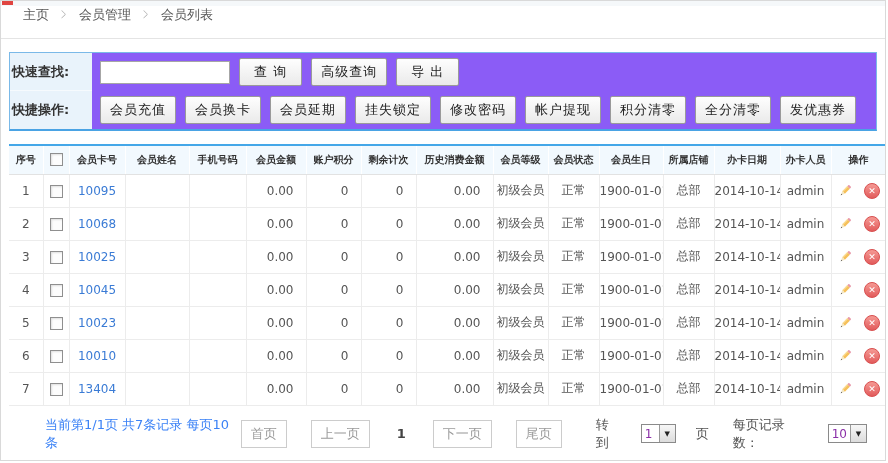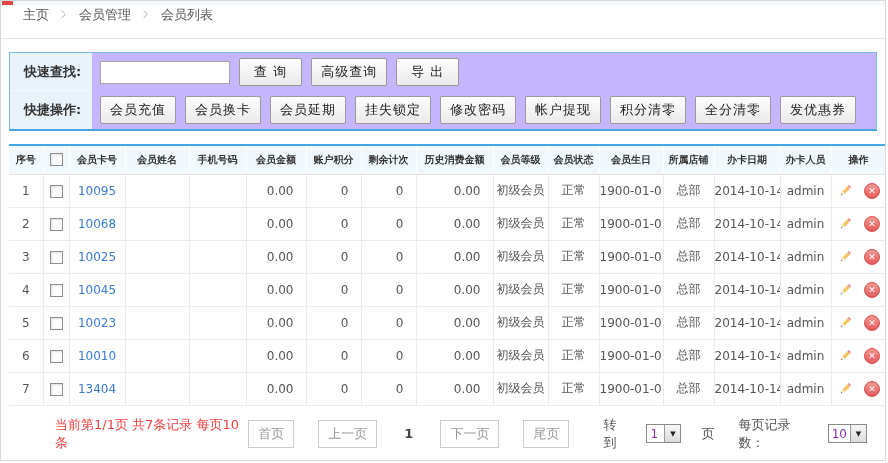--- a/index.html
+++ b/index.html
@@ -11,23 +11,23 @@
   .red-dash { position:absolute; left:1px; top:0; width:11px; height:4px; background:#e04541; }
 
   
   .breadcrumb { height:33px; display:flex; align-items:flex-start; padding-left:22px; border-bottom:1px solid #e4e4e4; font-size:13px; color:#595959; }
   .breadcrumb .crumb { cursor:default; }
   .breadcrumb .sep { color:#a8a8a8; margin:0 9px; font-size:12px; transform:scaleY(1.3); display:inline-block; }
 
   
   .panel { margin:13px 8px 0 8px; border:1px solid #7ab9e8; border-bottom:2px solid #4aa3e4; background:#fff; }
   .panel-row { display:flex; align-items:stretch; }
-  .panel-label { width:82px; background:#e9f3fb; display:flex; align-items:center; padding-left:14px; font-weight:bold; font-size:13px; color:#333; flex-shrink:0; }
+  .panel-label { width:82px; background:#e9f3fb; display:flex; align-items:center; padding-left:2px; font-weight:bold; font-size:13px; color:#333; flex-shrink:0; }
   .panel-row:first-child .panel-label { border-bottom:1px solid #f6fafd; }
-  .panel-content { flex:1; background:#c4b5fd; display:flex; align-items:center; gap:9px; padding:5px 8px; }
+  .panel-content { flex:1; background:#8b5cf6; display:flex; align-items:center; gap:9px; padding:5px 8px; }
   .txt-input { width:130px; height:23px; border:1px solid #a6a6a6; background:#fff; font-size:13px; padding:0 4px; outline:none; }
   .btn { display:inline-block; border:1px solid #9a9a9a; border-radius:2px; background:linear-gradient(#fefefe,#eaeaea); padding:4px 9px; font-size:13px; color:#222; letter-spacing:1px; cursor:pointer; white-space:nowrap; font-family:inherit; }
   .btn.wide { padding:4px 14px; }
 
   
   .grid-wrap { margin:13px 8px 0 8px; }
   table.grid { width:862px; border-collapse:collapse; table-layout:fixed; font-size:12px; }
   table.grid th { background:#f2f9fe; border-top:2px solid #44a7e8; border-right:1px solid #fff; border-bottom:1px solid #e2e2e2; color:#333; font-size:10px; font-weight:bold; height:29px; text-align:center; overflow:hidden; white-space:nowrap; }
   table.grid td { border-bottom:1px solid #ececec; border-right:1px solid #ececec; height:33px; text-align:center; color:#555; overflow:hidden; white-space:nowrap; background:#fff; }
   table.grid td.num { text-align:right; padding-right:12px; }
@@ -37,21 +37,21 @@
   
   .cbx { display:inline-block; width:13px; height:13px; border:1px solid #8f8f8f; background:#fdfdfd; box-shadow:inset 1px 1px 2px rgba(0,0,0,.12); vertical-align:middle; cursor:pointer; }
 
   
   .ops-cell span { vertical-align:middle; }
   .edit-ic { display:inline-block; width:16px; height:16px; cursor:pointer; margin-right:7px; }
   .del-ic { display:inline-block; width:16px; height:16px; line-height:15px; border-radius:50%; background:linear-gradient(#f59a94,#e25b5b); border:1px solid #d85050; color:#fff; font-size:9px; font-weight:bold; text-align:center; cursor:pointer; }
 
   
   .pager { margin:10px 8px 0 8px; display:flex; align-items:center; font-size:13px; }
-  .pager-summary { color:#ef4444; margin-left:46px; }
+  .pager-summary { color:#3b82f6; margin-left:36px; }
   .pager-right { margin-left:auto; display:flex; align-items:center; gap:24px; margin-right:10px; color:#555; }
   .pg-btn { border:1px solid #ccc; background:#fff; color:#9a9a9a; padding:4px 9px; font-size:13px; cursor:pointer; white-space:nowrap; font-family:inherit; }
   .pg-current { font-weight:bold; color:#444; padding:0 3px; }
   .sel { display:inline-flex; border:1px solid #8a8a8a; height:19px; align-items:stretch; cursor:pointer; background:#fff; }
   .sel .val { min-width:17px; padding:0 3px; font-size:12px; color:#8b2fa8; display:flex; align-items:center; }
   .sel .arr { width:16px; background:linear-gradient(#f7f7f7,#dcdcdc); border-left:1px solid #9a9a9a; display:flex; align-items:center; justify-content:center; font-size:7px; color:#222; }
   .tight { margin-left:-4px; }
 </style>
 </head>
 <body>

